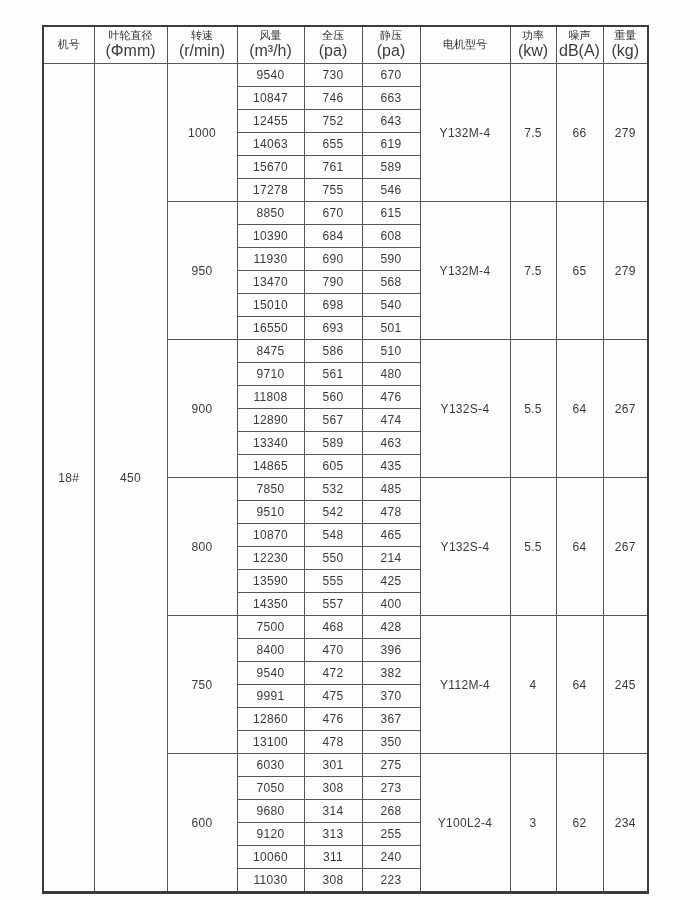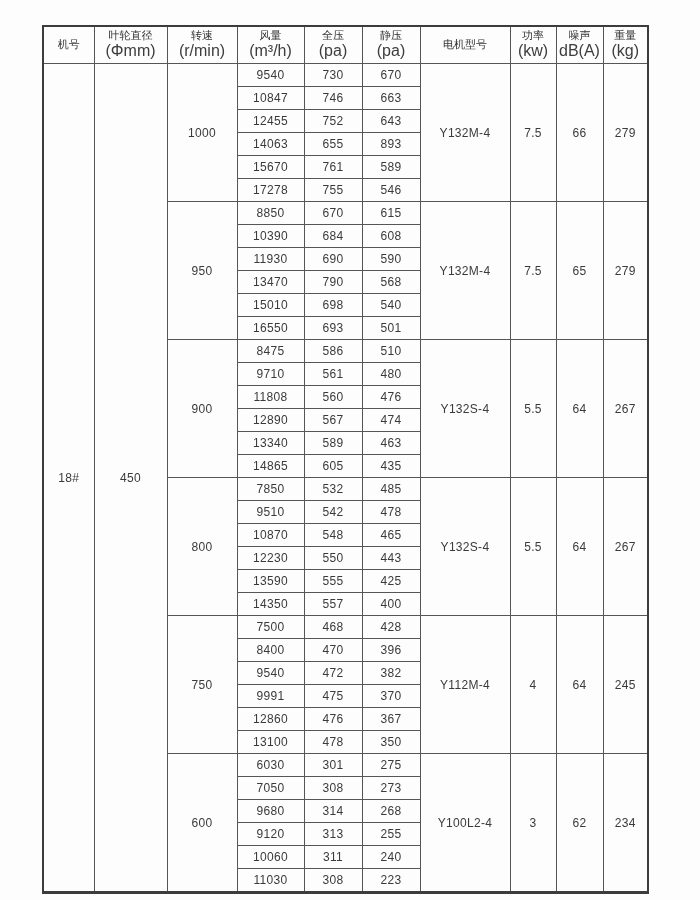--- a/index.html
+++ b/index.html
@@ -148,21 +148,21 @@
           <td>663</td>
         </tr>
         <tr>
           <td>12455</td>
           <td>752</td>
           <td>643</td>
         </tr>
         <tr>
           <td>14063</td>
           <td>655</td>
-          <td>893</td>
+          <td>619</td>
         </tr>
         <tr>
           <td>15670</td>
           <td>761</td>
           <td>589</td>
         </tr>
         <tr>
           <td>17278</td>
           <td>755</td>
           <td>546</td>
@@ -253,21 +253,21 @@
           <td>478</td>
         </tr>
         <tr>
           <td>10870</td>
           <td>548</td>
           <td>465</td>
         </tr>
         <tr>
           <td>12230</td>
           <td>550</td>
-          <td>443</td>
+          <td>214</td>
         </tr>
         <tr>
           <td>13590</td>
           <td>555</td>
           <td>425</td>
         </tr>
         <tr>
           <td>14350</td>
           <td>557</td>
           <td>400</td>

